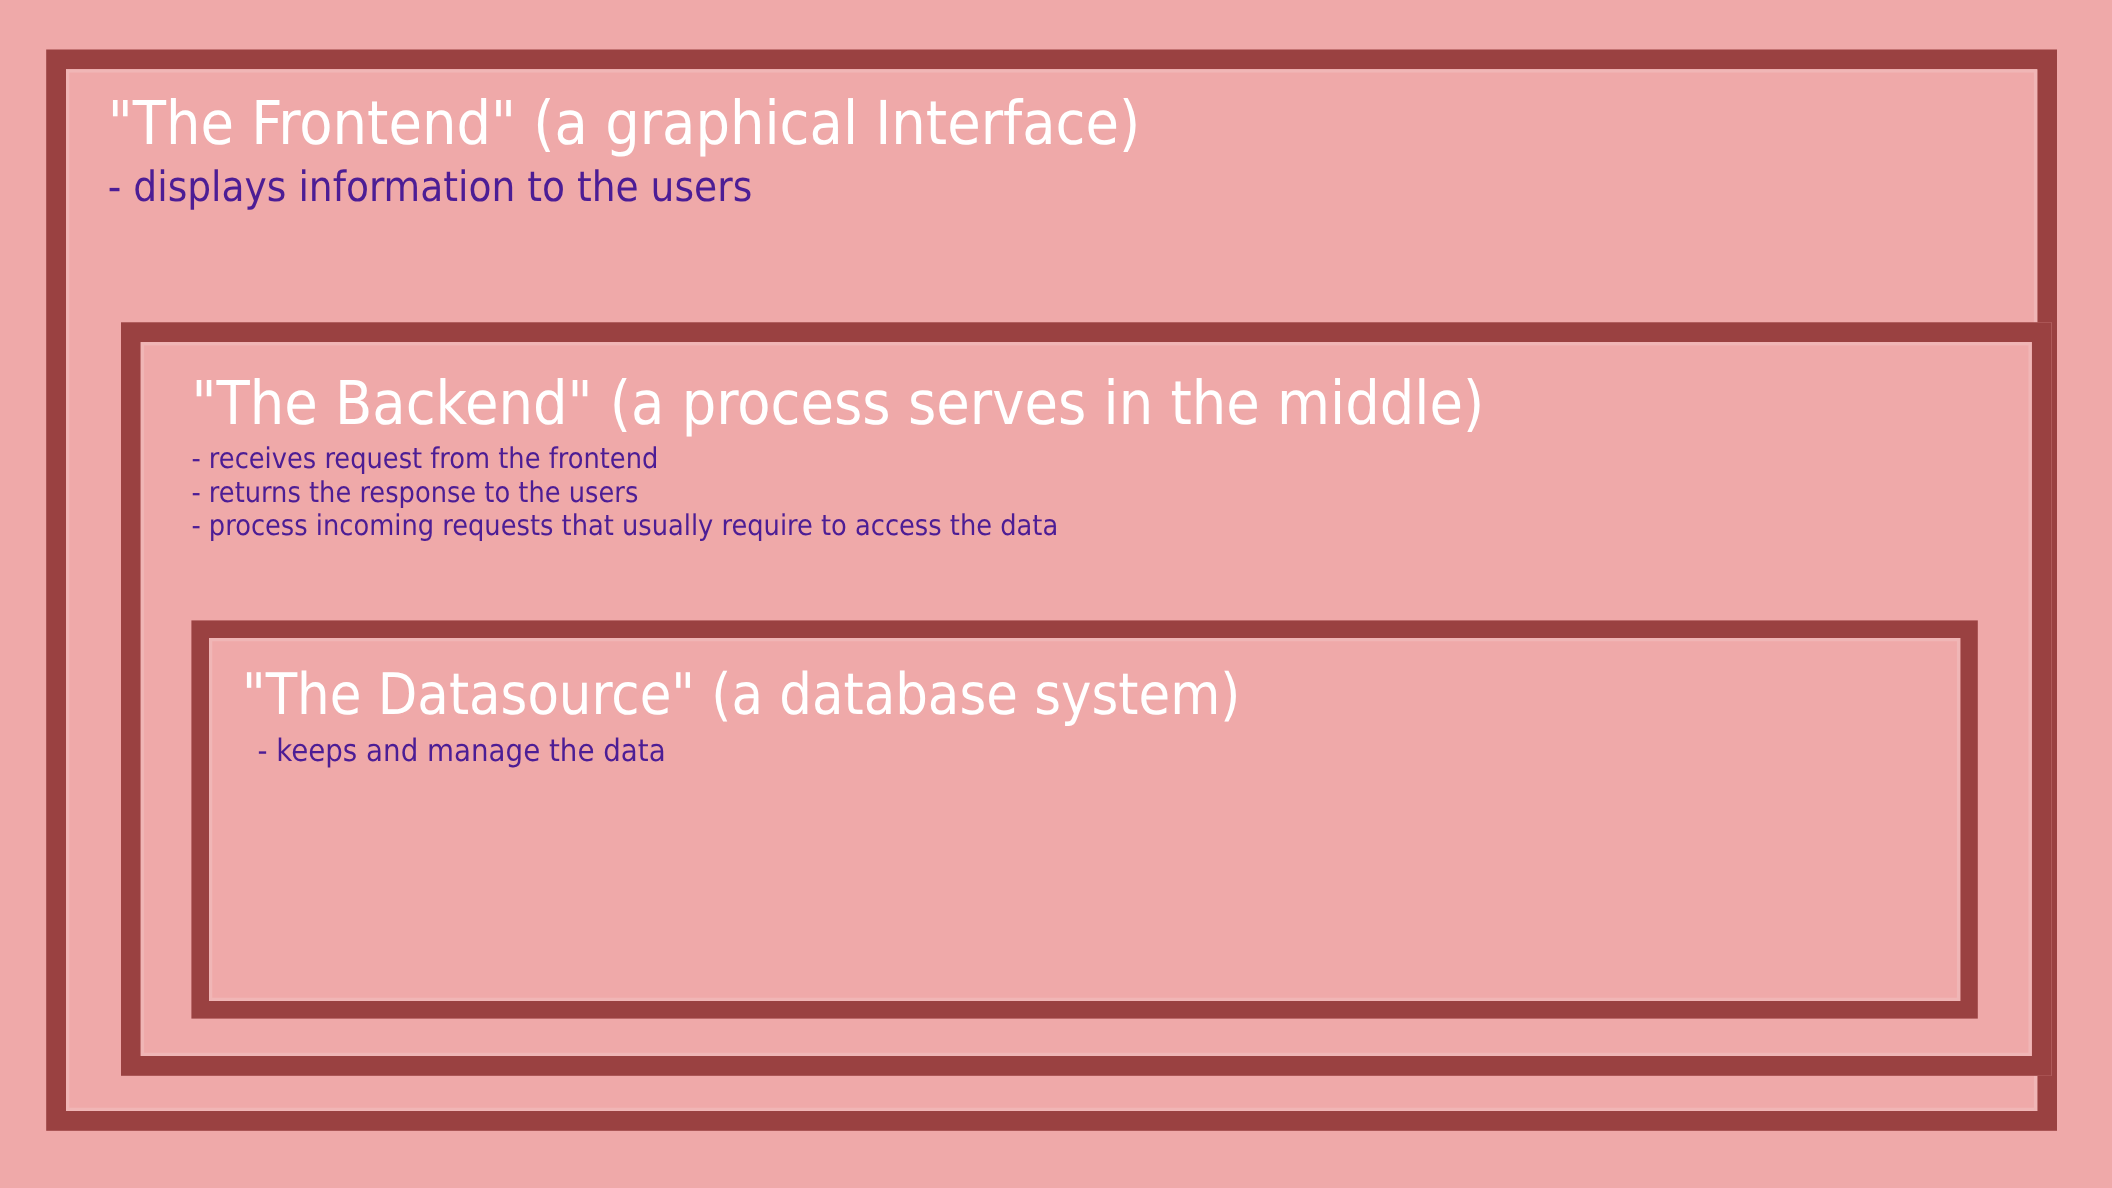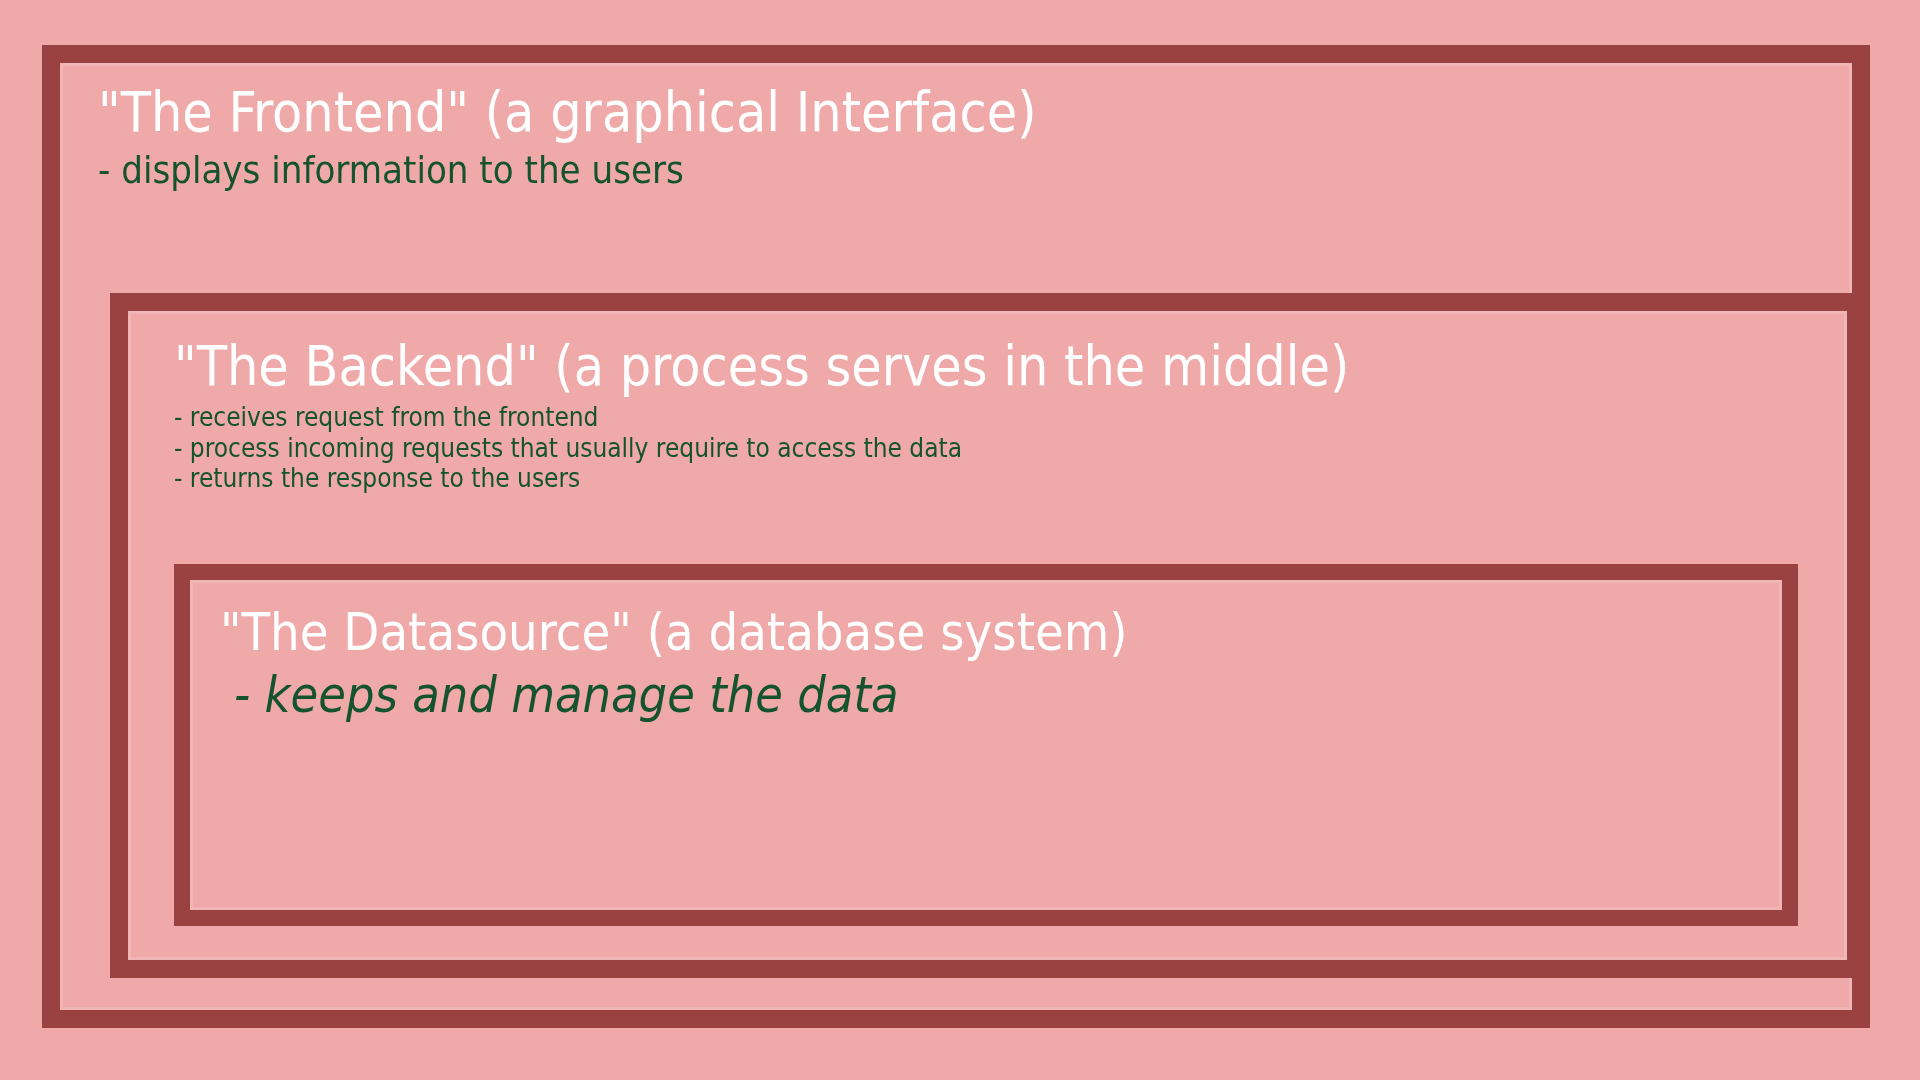--- a/index.html
+++ b/index.html
@@ -88,35 +88,35 @@
     white-space: nowrap;
     font-weight: 400;
     margin: 0 0 6px 0;
   }
   .bullet-list {
     list-style: none;
     margin: 0;
     padding: 0;
   }
   .bullet-item {
-    color: #14532d;
+    color: #4c1d95;
     font-size: 38px;
     line-height: 1.18;
     white-space: nowrap;
     font-weight: 400;
   }
 
   #frontend-layer .box-title { font-size: 55px; margin-bottom: 8px; }
   #frontend-layer .bullet-item { font-size: 38px; }
 
   #backend-layer .box-title { font-size: 55px; margin-bottom: 8px; }
   #backend-layer .bullet-item { font-size: 26px; }
 
   #datasource-layer .box-title { font-size: 52px; margin-bottom: 8px; }
-  #datasource-layer .bullet-item { font-size: 50px; padding-left: 14px; font-style: italic; }
+  #datasource-layer .bullet-item { font-size: 28px; padding-left: 14px; }
 </style>
 </head>
 <body>
 
 <div class="canvas">
 
   <div class="layer" id="frontend-layer">
     <div class="layer-inner"></div>
 
     <div class="layer-content">
@@ -126,22 +126,22 @@
       </ul>
     </div>
 
     <div class="layer" id="backend-layer">
       <div class="layer-inner"></div>
 
       <div class="layer-content">
         <div class="box-title">"The Backend" (a process serves in the middle)</div>
         <ul class="bullet-list">
           <li class="bullet-item">- receives request from the frontend</li>
+          <li class="bullet-item">- returns the response to the users</li>
           <li class="bullet-item">- process incoming requests that usually require to access the data</li>
-          <li class="bullet-item">- returns the response to the users</li>
         </ul>
       </div>
 
       <div class="layer" id="datasource-layer">
         <div class="layer-inner"></div>
 
         <div class="layer-content">
           <div class="box-title">"The Datasource" (a database system)</div>
           <ul class="bullet-list">
             <li class="bullet-item">- keeps and manage the data</li>

